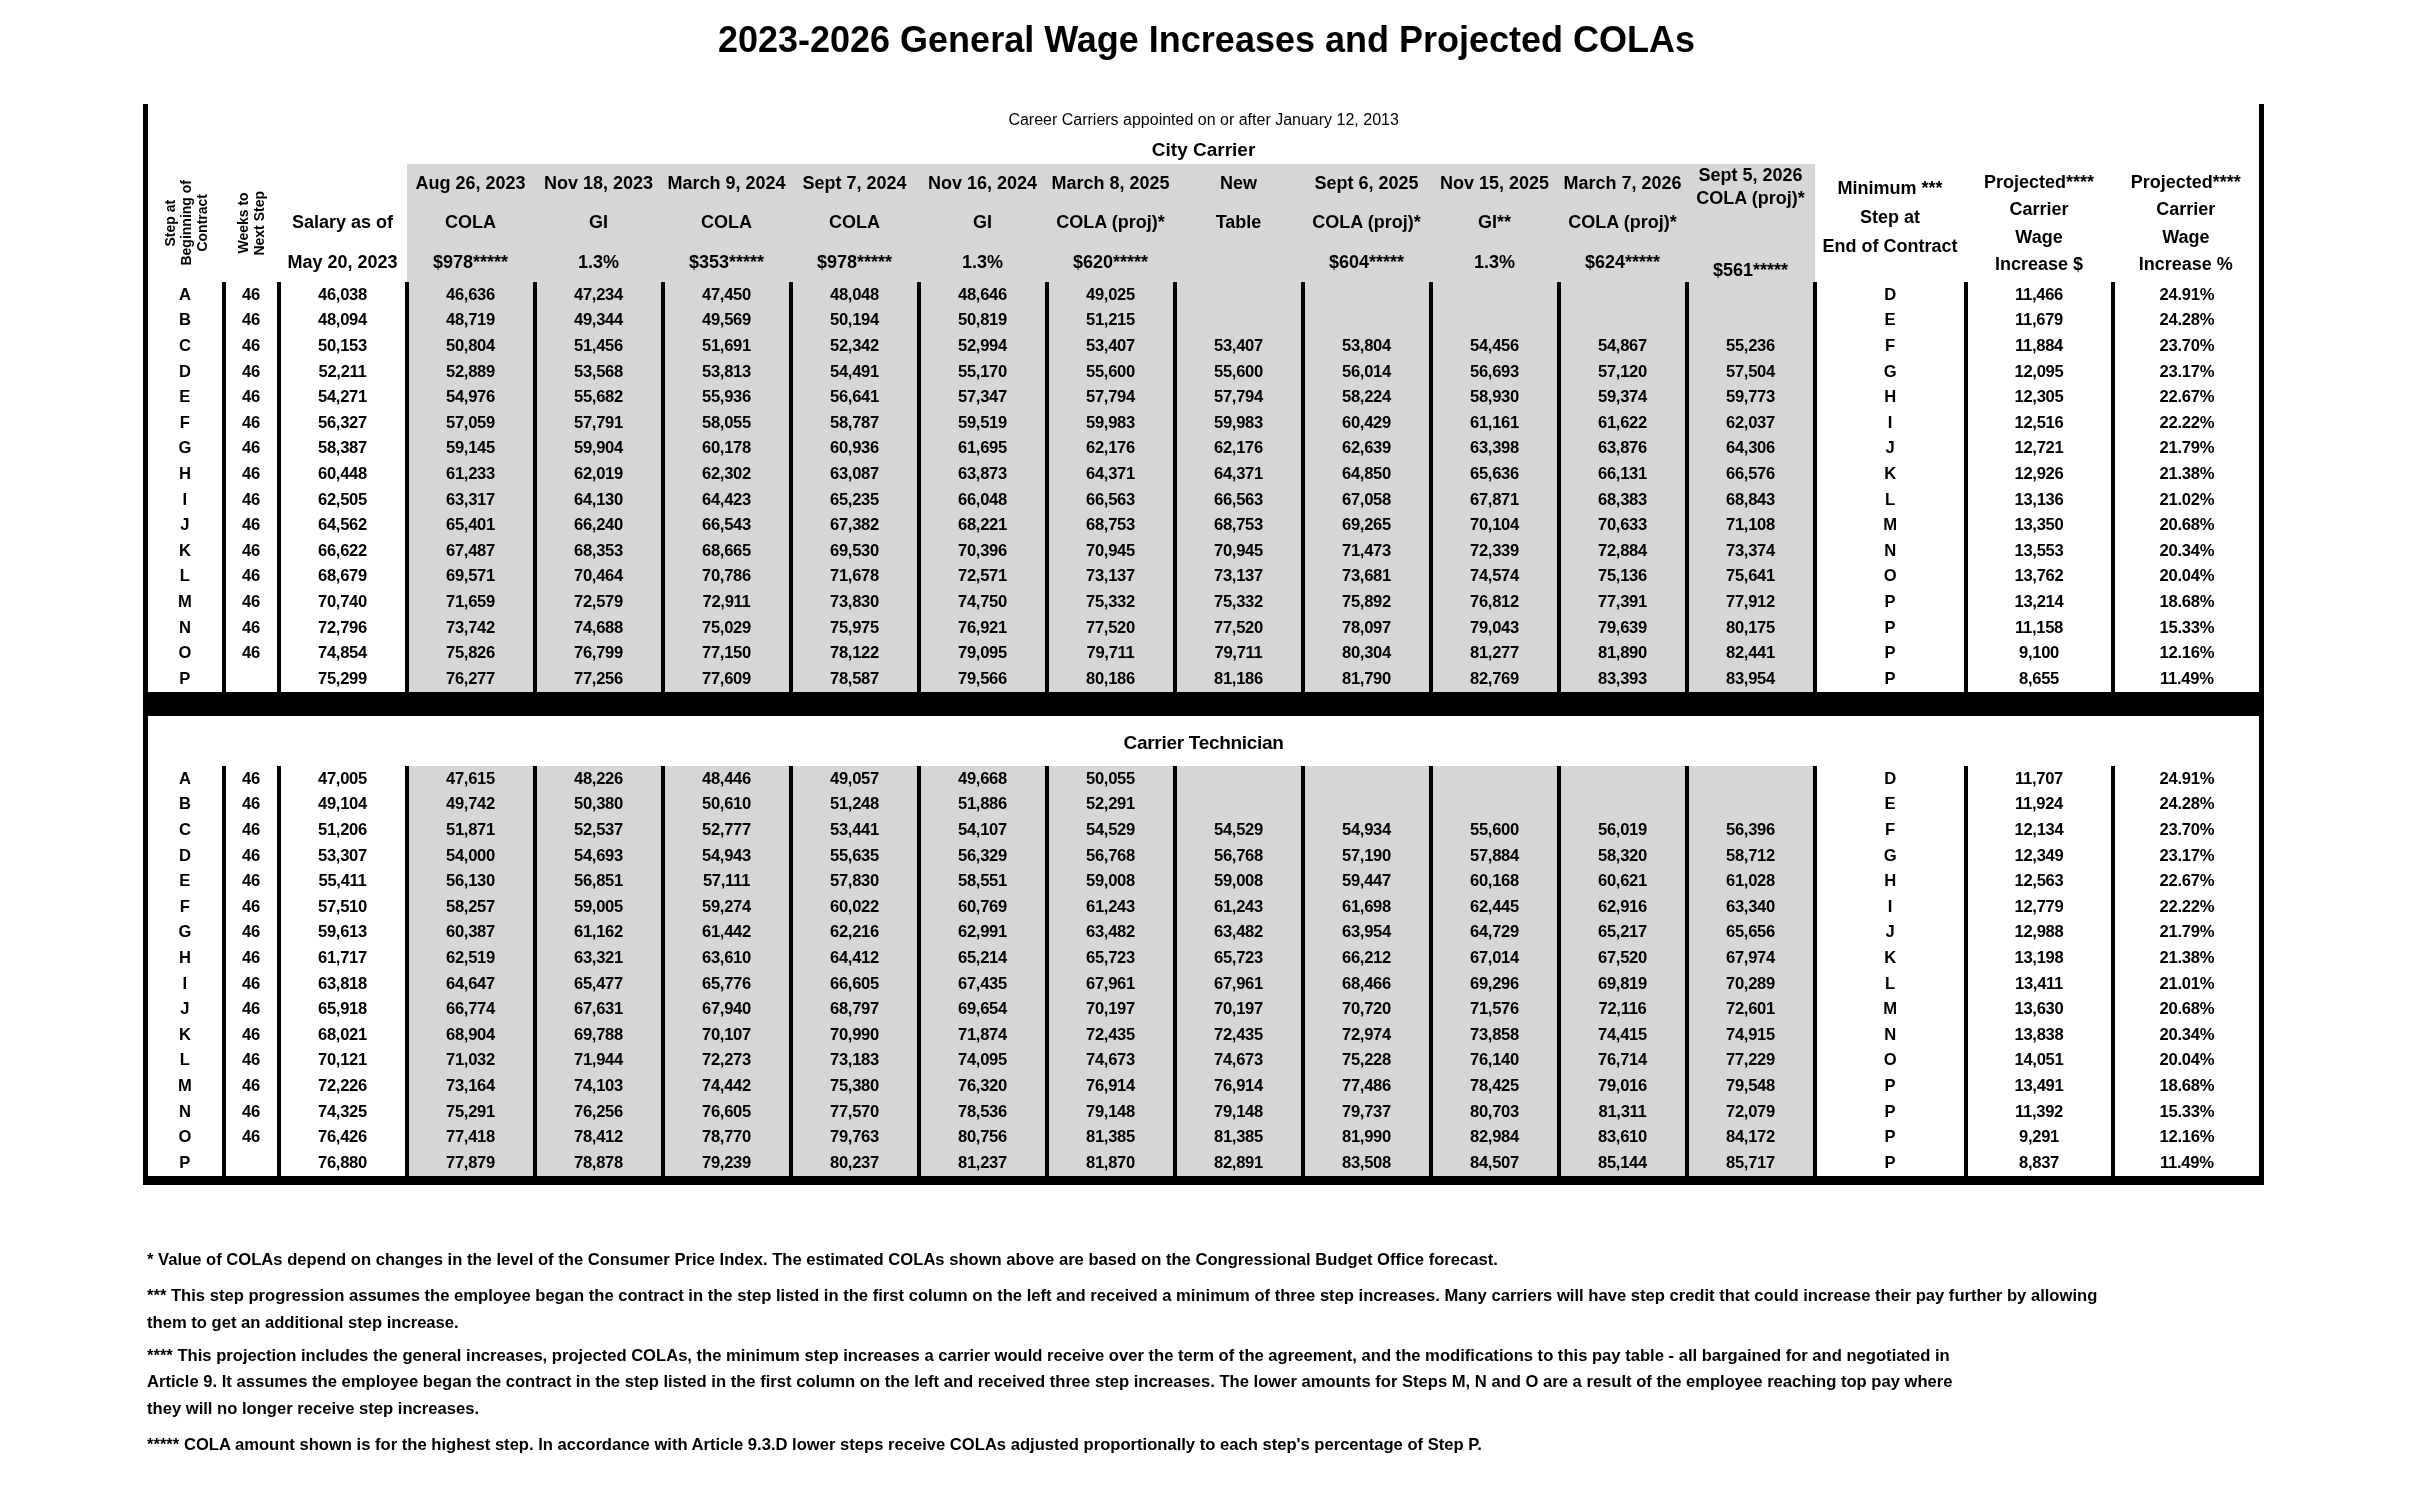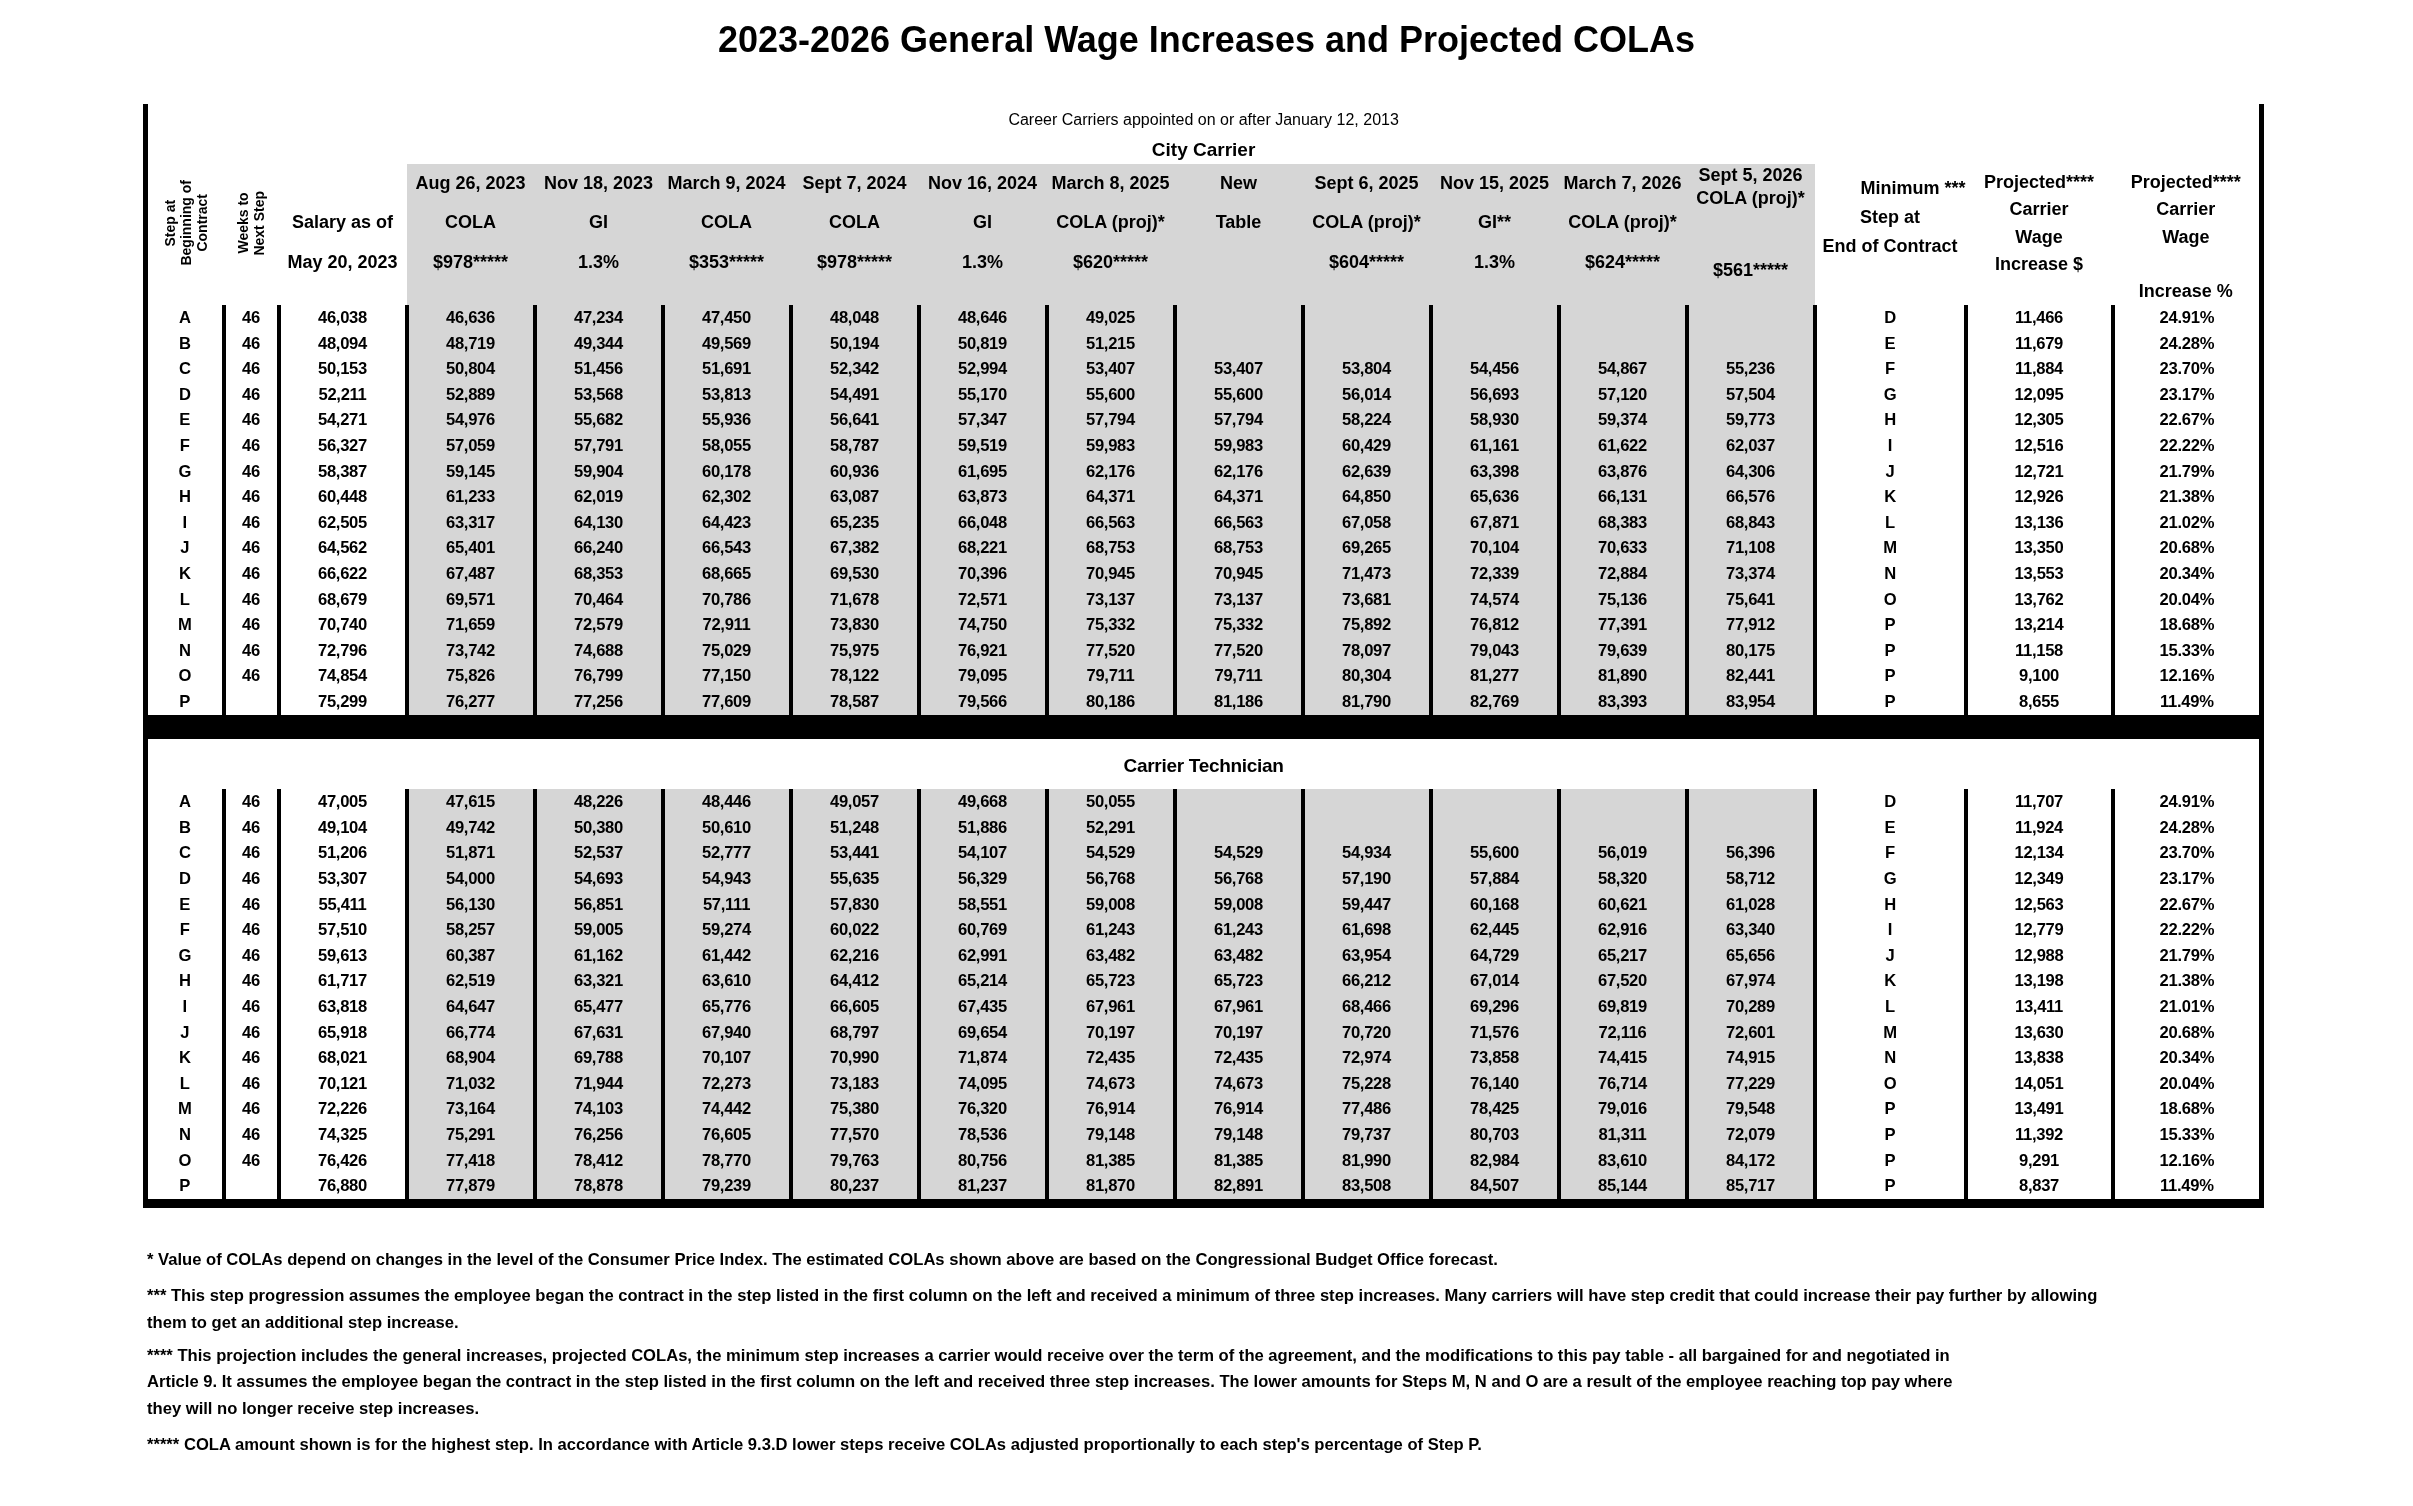--- a/index.html
+++ b/index.html
@@ -173,39 +173,39 @@
           </th>
           <th class="shaded">
             <div class="hl3">
               <span style="display: block;">Sept 5, 2026</span>
               <span style="display: block;">COLA (proj)*</span>
               <span style="display: block; margin-top: 48px;">$561*****</span>
             </div>
           </th>
           <th>
             <div class="stack3">
-              <span style="display: block; text-align: right;">Minimum ***</span>
+              <span style="display: block;">Minimum ***</span>
               <span style="display: block;">Step at</span>
               <span style="display: block;">End of Contract</span>
             </div>
           </th>
           <th>
             <div class="stack4">
               <span style="display: block;">Projected****</span>
               <span style="display: block;">Carrier</span>
               <span style="display: block;">Wage</span>
               <span style="display: block;">Increase $</span>
             </div>
           </th>
           <th>
             <div class="stack4">
               <span style="display: block;">Projected****</span>
               <span style="display: block;">Carrier</span>
               <span style="display: block;">Wage</span>
-              <span style="display: block; margin-top: 27px;">Increase %</span>
+              <span style="display: block;">Increase %</span>
             </div>
           </th>
         </tr>
     </thead>
     <tbody>
         <tr>
           <td class="c-step">A</td>
           <td class="c-weeks">46</td>
           <td class="c-salary">46,038</td>
           <td class="c-val shaded">46,636</td>

